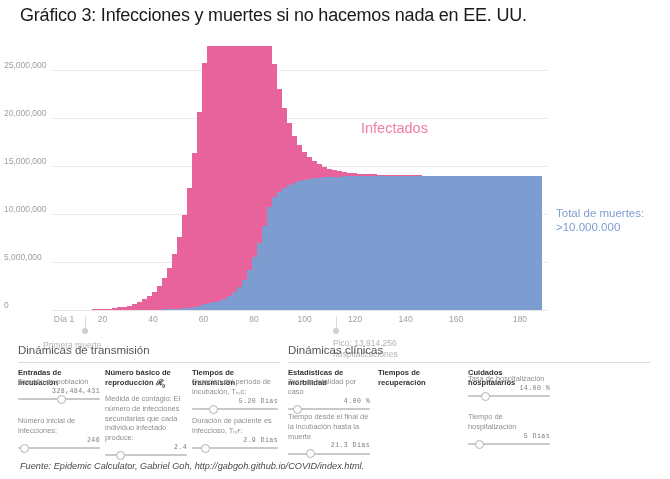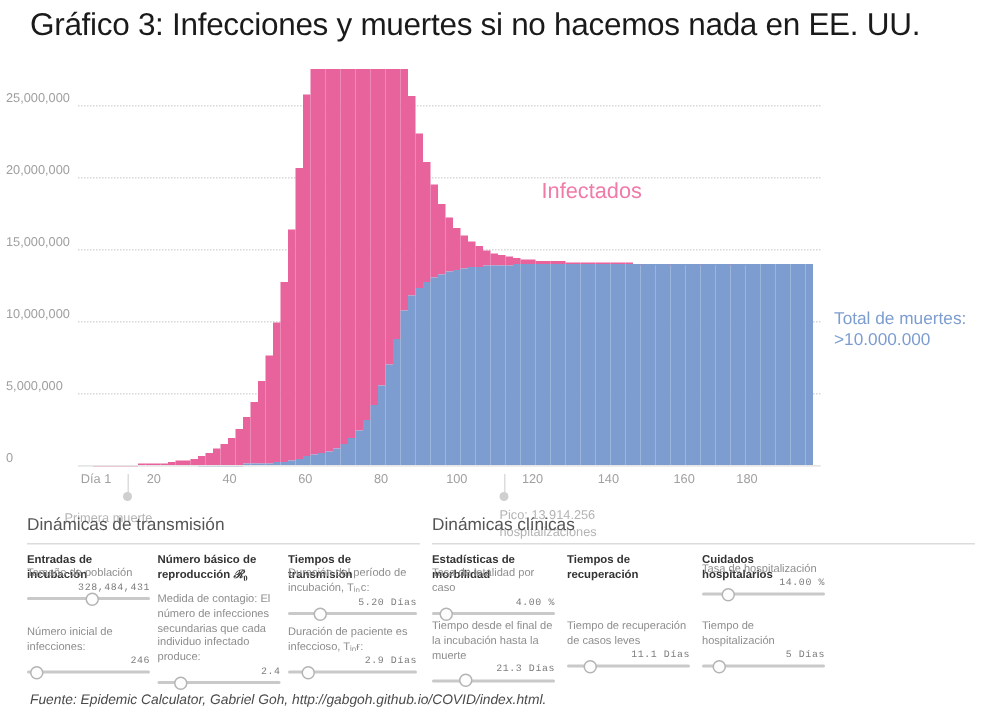--- a/index.html
+++ b/index.html
@@ -4,21 +4,21 @@
 <style>
   html,body{margin:0;padding:0;}
   body{
     width:670px;height:479px;background:#ffffff;
     font-family:"Liberation Sans", sans-serif;
     color:#333;overflow:hidden;position:relative;
   }
   
   #title{
     position:absolute;left:20px;top:5px;
-    font-size:21px;color:#1a1a1a;letter-spacing:-0.2px;white-space:nowrap;
+    font-size:18px;color:#1a1a1a;letter-spacing:-0.2px;white-space:nowrap;
   }
   
   #chart-area{position:absolute;left:0;top:34px;width:670px;height:300px;}
   #plot{
     position:absolute;left:52px;top:12px;
     width:495px;height:264px;
   }
   .gridline{position:absolute;left:0;width:100%;height:0;
     border-top:1px dotted #d8d8d8;}
   .ylabel{position:absolute;left:4px;font-size:8.5px;color:#9f9f9f;
@@ -496,21 +496,21 @@
   <div id="xlabels">
       <div class="xtick" style="left: 64px;">Día 1</div>
       <div class="xtick" style="left: 102.51px;">20</div>
       <div class="xtick" style="left: 153.02px;">40</div>
       <div class="xtick" style="left: 203.531px;">60</div>
       <div class="xtick" style="left: 254.041px;">80</div>
       <div class="xtick" style="left: 304.551px;">100</div>
       <div class="xtick" style="left: 355.061px;">120</div>
       <div class="xtick" style="left: 405.571px;">140</div>
       <div class="xtick" style="left: 456.082px;">160</div>
-      <div class="xtick" style="left: 498px;">180</div>
+      <div class="xtick" style="left: 520px;">180</div>
     </div>
 
   <div id="label-infectados">Infectados</div>
 
   <div id="label-muertes">
     <div>Total de muertes:</div>
     <div>&gt;10.000.000</div>
   </div>
 
   <div class="marker-stem" style="left:85px;top:282px;height:13px;"></div>
@@ -584,28 +584,20 @@
     </div>
     <div class="ctrl" style="left: 288px; width: 82px; top: 68px;">
       <div class="ctrl-sub">Tiempo desde el final de la incubación hasta la muerte</div>
       <div class="ctrl-val">21.3  Días</div>
       <div class="slider">
         <div class="slider-track"></div>
         <div class="slider-knob" style="left: calc(22% + 0px);"></div>
       </div>
     </div>
     <div class="ctrl-head" style="position: absolute; left: 378px; top: 24px; width: 82px;">Tiempos de recuperación</div>
-    <div class="ctrl" style="left: 378px; width: 82px; top: 68px;">
-      <div class="ctrl-sub">Tiempo de recuperación de casos leves</div>
-      <div class="ctrl-val">11.1  Días</div>
-      <div class="slider">
-        <div class="slider-track"></div>
-        <div class="slider-knob" style="left: calc(14% + 0px);"></div>
-      </div>
-    </div>
     <div class="ctrl-head" style="position: absolute; left: 468px; top: 24px; width: 82px;">Cuidados hospitalarios</div>
     <div class="ctrl" style="left: 468px; width: 82px; top: 30px;">
       <div class="ctrl-sub">Tasa de hospitalización</div>
       <div class="ctrl-val">14.00  %</div>
       <div class="slider">
         <div class="slider-track"></div>
         <div class="slider-knob" style="left: calc(16% + 0px);"></div>
       </div>
     </div>
     <div class="ctrl" style="left: 468px; width: 82px; top: 68px;">

